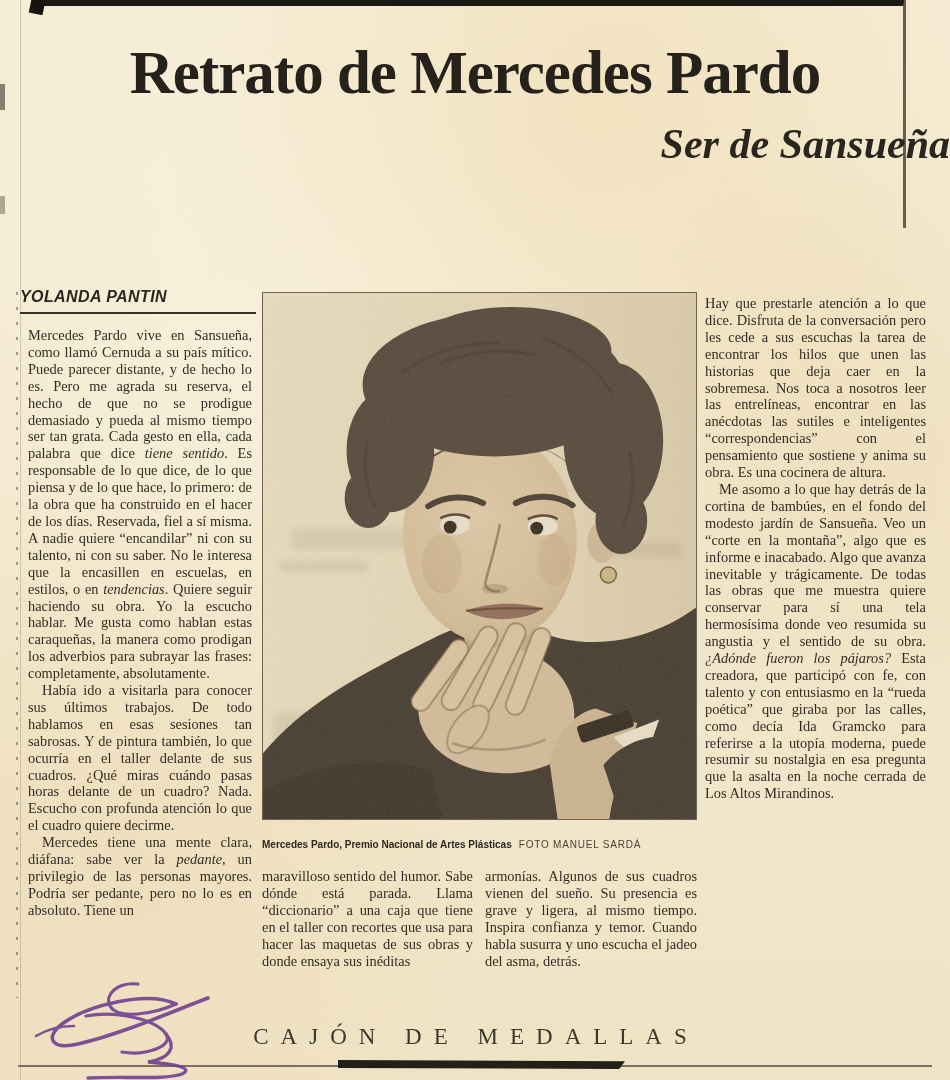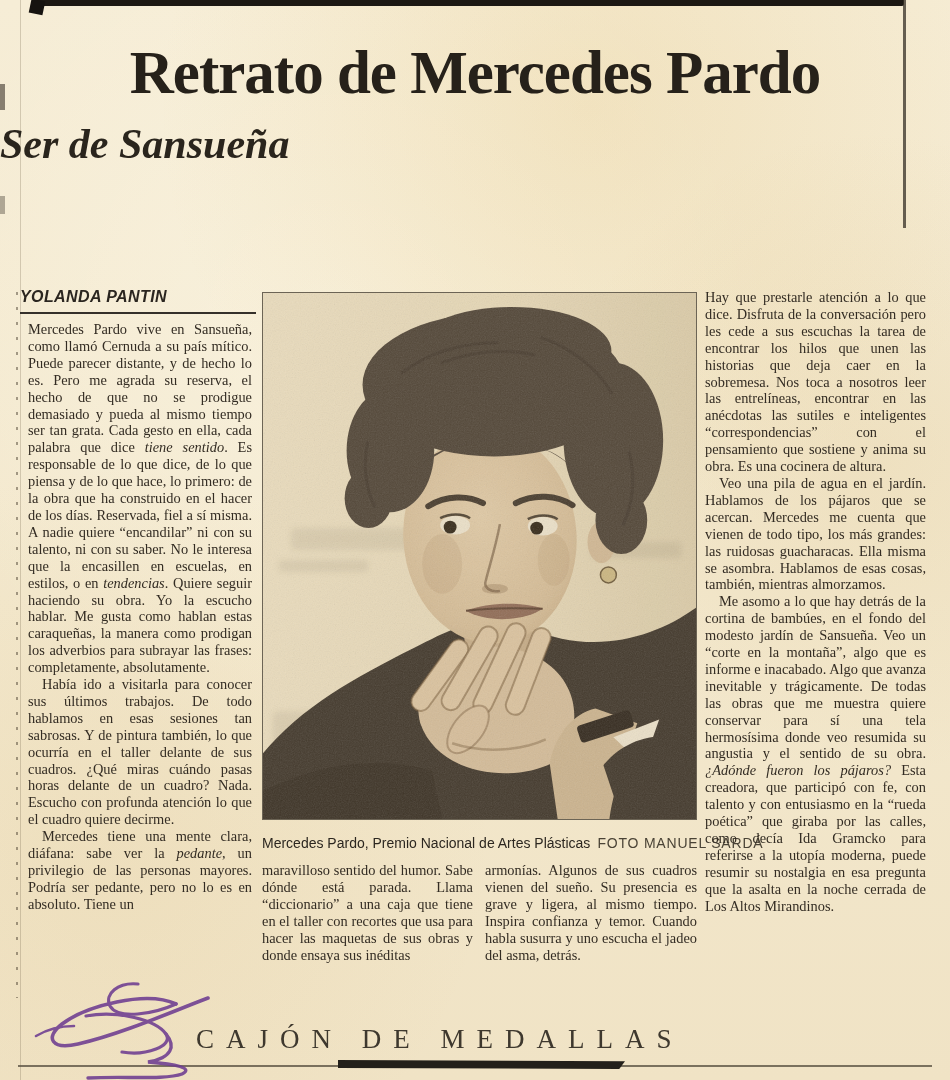--- a/index.html
+++ b/index.html
@@ -18,51 +18,51 @@
   .torn-top:before{content:"";position:absolute;left:-6px;top:0;width:14px;height:14px;background:#161310;transform:rotate(12deg);}
   .edge-right{position:absolute;left:903px;top:0;width:3px;height:228px;background:#352f26;opacity:.75;}
   .edge-left-line{position:absolute;left:20px;top:0;width:1px;height:1080px;background:rgba(120,104,78,.28);}
   .edge-left-ticks{position:absolute;left:16px;top:292px;width:2px;height:706px;
     background:repeating-linear-gradient(to bottom, rgba(60,50,35,.45) 0 3px, transparent 3px 15px);}
   .edge-left-mark{position:absolute;left:0;width:5px;background:#2b251d;opacity:.55;}
 
   
   .headline{position:absolute;left:0;top:38px;width:100%;margin:0;text-align:center;
     font-size:61px;font-weight:bold;letter-spacing:-1px;color:#26211a;font-family:Liberation Serif, serif;}
-  .subtitle{position:absolute;left:0;top:120px;width:100%;margin:0;text-align:left;
+  .subtitle{position:absolute;left:0;top:120px;width:100%;margin:0;text-align:right;
     font-size:42px;font-weight:bold;font-style:italic;color:#2a251d;}
   .lede{position:absolute;left:48px;top:202px;width:854px;margin:0;text-align:center;
     font-size:19.5px;line-height:27px;font-weight:bold;color:#362f24;}
 
   
   .byline{position:absolute;left:20px;top:288px;width:232px;text-align:left;
     font-family:"Liberation Sans","DejaVu Sans",sans-serif;font-style:italic;font-weight:bold;
     font-size:16px;letter-spacing:.4px;color:#2b2620;border-bottom:2px solid #35302a;padding:0 4px 6px 0;}
 
   
-  .bodycol{position:absolute;text-align:justify;font-size:14.4px;line-height:16.9px;overflow:hidden;color:#332c23;}
+  .bodycol{position:absolute;text-align:justify;font-size:14.4px;line-height:16.9px;overflow:hidden;color:#332c23;margin-top:6px;}
   .col-left{left:28px;top:321px;width:224px;height:670px;}
   .col-right{left:705px;top:289px;width:221px;height:702px;}
   .col-b1{left:262px;top:862px;width:211px;height:130px;}
   .col-b2{left:485px;top:862px;width:212px;height:130px;}
   .para{margin:0;}
   .para.indent{text-indent:14px;}
 
   
   .photo-fig{position:absolute;left:262px;top:292px;width:435px;height:528px;margin:0;
     border:1px solid #6c6455;box-sizing:border-box;background:#e8ddc1;}
   .photo-fig svg{display:block;width:100%;height:100%;}
   .caption-row{position:absolute;left:262px;top:834px;width:460px;white-space:nowrap;
     font-family:"Liberation Sans","DejaVu Sans",sans-serif;}
-  .caption-main{font-size:14px;font-weight:normal;color:#2c2720;}
-  .caption-credit{font-size:14px;letter-spacing:.8px;color:#4a4336;margin-left:7px;}
-
-  
-  .footer-title{position:absolute;left:196px;top:1024px;width:560px;margin:0;text-align:left;
-    font-size:27px;font-weight:normal;letter-spacing:12px;color:#3e382e;}
+  .caption-main{font-size:10px;font-weight:bold;color:#2c2720;}
+  .caption-credit{font-size:10px;letter-spacing:.8px;color:#4a4336;margin-left:7px;}
+
+  
+  .footer-title{position:absolute;left:196px;top:1024px;width:560px;margin:0;text-align:center;
+    font-size:23px;font-weight:normal;letter-spacing:12px;color:#3e382e;}
   .footer-rule{position:absolute;left:18px;top:1065px;width:914px;height:2px;background:#5c5443;opacity:.8;}
   .footer-bar{position:absolute;left:338px;top:1060px;width:287px;height:9px;background:#23201a;
     clip-path:polygon(0 0,100% 15%,98% 100%,0 88%);}
   .scribble{position:absolute;left:26px;top:980px;width:240px;height:100px;}
 </style>
 </head>
 <body>
 
 <div class="page">
 
@@ -195,21 +195,20 @@
   </div>
 
   <div class="bodycol col-b1">
       <p class="para">maravilloso sentido del humor. Sabe dónde está parada. Llama “diccionario” a una caja que tiene en el taller con recortes que usa para hacer las maquetas de sus obras y donde ensaya sus inéditas</p>
     </div>
   <div class="bodycol col-b2">
       <p class="para">armonías. Algunos de sus cuadros vienen del sueño. Su presencia es grave y ligera, al mismo tiempo. Inspira confianza y temor. Cuando habla susurra y uno escucha el jadeo del asma, detrás.</p>
     </div>
   <div class="bodycol col-right">
       <p class="para">Hay que prestarle atención a lo que dice. Disfruta de la conversación pero les cede a sus escuchas la tarea de encontrar los hilos que unen las historias que deja caer en la sobremesa. Nos toca a nosotros leer las entrelíneas, encontrar en las anécdotas las sutiles e inteligentes “correspondencias” con el pensamiento que sostiene y anima su obra. Es una cocinera de altura.</p>
-      <p class="para indent">Veo una pila de agua en el jardín. Hablamos de los pájaros que se acercan. Mercedes me cuenta que vienen de todo tipo, los más grandes: las ruidosas guacharacas. Ella misma se asombra. Hablamos de esas cosas, también, mientras almorzamos.</p>
       <p class="para indent">Me asomo a lo que hay detrás de la cortina de bambúes, en el fondo del modesto jardín de Sansueña. Veo un “corte en la montaña”, algo que es informe e inacabado. Algo que avanza inevitable y trágicamente. De todas las obras que me muestra quiere conservar para sí una tela hermosísima donde veo resumida su angustia y el sentido de su obra. <i>¿Adónde fueron los pájaros?</i> Esta creadora, que participó con fe, con talento y con entusiasmo en la “rueda poética” que giraba por las calles, como decía Ida Gramcko para referirse a la utopía moderna, puede resumir su nostalgia en esa pregunta que la asalta en la noche cerrada de Los Altos Mirandinos.</p>
     </div>
 
   <p class="footer-title">CAJÓN DE MEDALLAS</p>
   <div class="footer-rule"></div>
   <div class="footer-bar"></div>
 
   <svg class="scribble" viewBox="0 0 240 100">
     <g fill="none" stroke="#6e3d91" stroke-linecap="round" opacity=".88">
       <path d="M112,4 C92,2 78,14 84,26 C92,40 128,34 150,24" stroke-width="3.2"></path>

